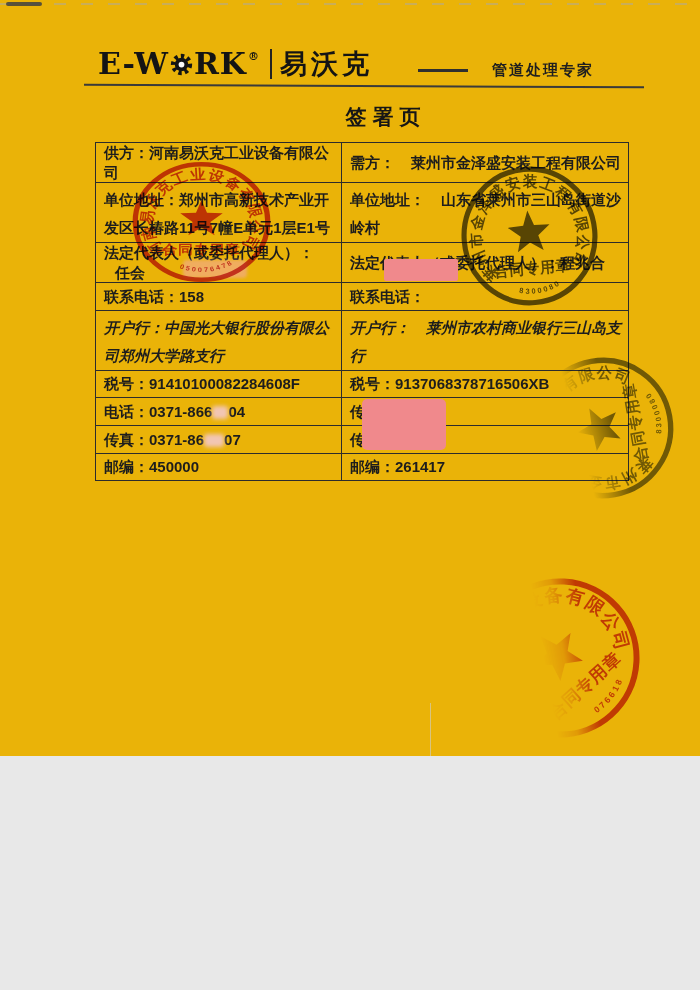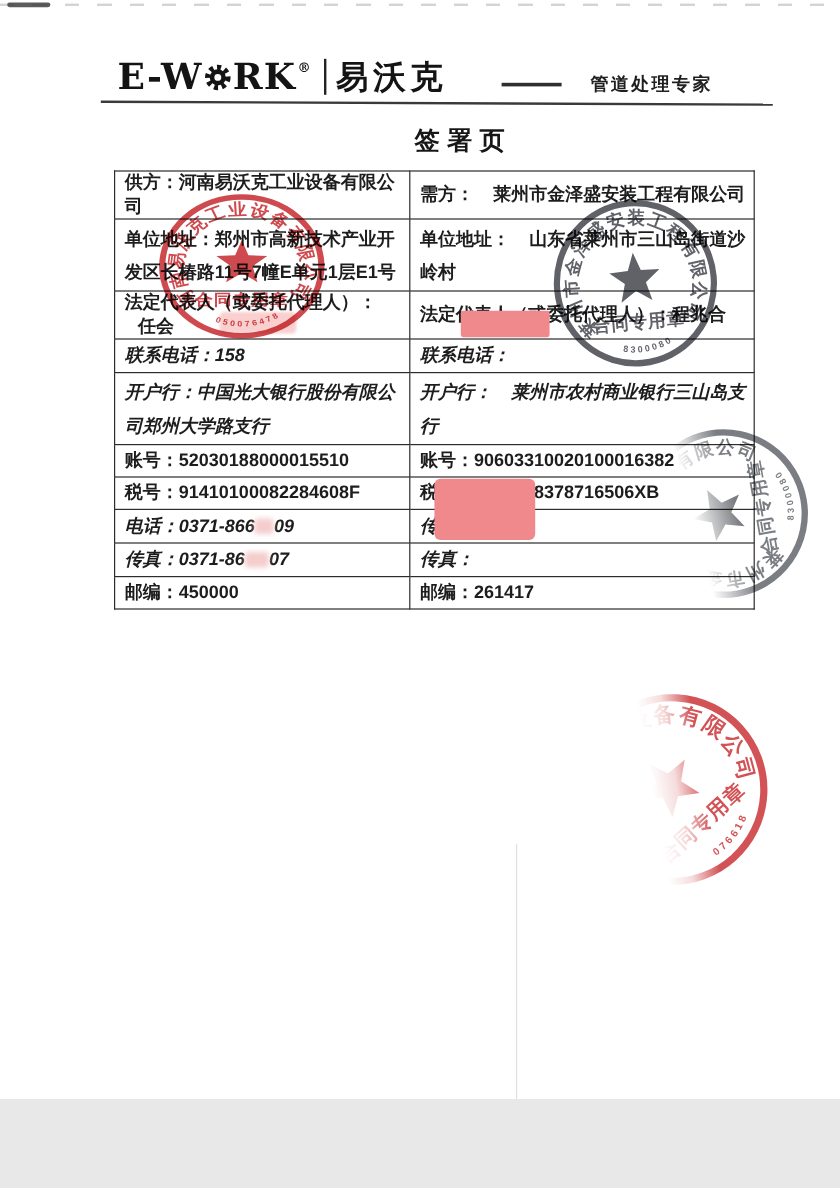--- a/index.html
+++ b/index.html
@@ -1,18 +1,18 @@
 <!DOCTYPE html>
 <html><head>
 <meta charset="utf-8">
 <style>
   html,body{margin:0;padding:0;background:#e8e8e8;}
   .page{
-    position:relative; width:700px; height:916px; margin:0 auto;
-    background:#ffffff; overflow:hidden;
+    position:relative; width:700px; height:756px; margin:0 auto;
+    background:#eab308; overflow:hidden;
     font-family:"Liberation Sans","DejaVu Sans",sans-serif;
     color:#1d1d1d;
   }
   
   .artifact-top-dashes{position:absolute;left:0;top:3px;width:100%;height:2px;
     background:repeating-linear-gradient(90deg,#a8a8a8 0 12px,transparent 12px 27px);opacity:.5;}
   .artifact-top-mark{position:absolute;left:6px;top:2px;width:36px;height:4px;background:#3f3f3f;border-radius:2px;opacity:.85;}
   .artifact-bottom-line{position:absolute;left:0;top:983px;width:452px;height:3px;
     background:linear-gradient(90deg,#8f999d,#b9c1c4);transform:rotate(.3deg);opacity:.8;}
   .artifact-vline{position:absolute;left:430px;top:703px;width:1px;height:287px;background:#c9ced2;opacity:.6;}
@@ -29,21 +29,21 @@
   .header-rule{position:absolute;left:84px;top:85px;width:560px;height:2px;background:#3a3a3a;transform:rotate(.25deg);}
   
   .doc-title{position:absolute;left:0;top:103px;width:100%;margin:0;text-align:center;
     font-size:21px;font-weight:bold;letter-spacing:6px;color:#161616;padding-left:36px;}
   
   .sign-table-wrap{position:absolute;left:95px;top:142px;width:507px;z-index:1;}
   table.sign{border-collapse:collapse;table-layout:fixed;width:100%;}
   table.sign td{border:1.6px solid #2c2c2c;padding:0 4px 0 8px;font-size:15px;font-weight:600;
     vertical-align:middle;word-break:break-all;line-height:1.3;}
   td.c-left{width:233px;} td.c-right{width:274px;}
-  tr.h26{height:26px;} tr.h27{height:27px;} tr.h28{height:28px;font-style:italic;}
+  tr.h26{height:26px;} tr.h27{height:27px;} tr.h28{height:28px;}
   tr.h55{height:55px;font-style:italic;} tr.h60{height:60px;}
   tr.multiline td{vertical-align:top;padding-top:3px;line-height:28px;}
   .gap-lg{margin-left:16px;} .gap-md{margin-left:11px;}
   .smudge{display:inline-block;vertical-align:-2px;border-radius:3px;
     background:rgba(243,200,198,.9);filter:blur(2px);}
   
   .redact{position:absolute;z-index:3;background:#f0898c;}
   .redact-contact-right{left:384px;top:259px;width:74px;height:22px;border-radius:2px;}
   .redact-phone-right{left:362px;top:399px;width:84px;height:51px;border-radius:5px;}
   .smudge-contact-left{position:absolute;z-index:3;left:183px;top:260px;width:64px;height:18px;
@@ -108,29 +108,25 @@
       </tr>
       <tr class="h28">
         <td class="c-left"><span>联系电话：</span><span>158</span></td>
         <td class="c-right"><span>联系电话：</span></td>
       </tr>
       <tr class="h55 multiline">
         <td class="c-left"><span>开户行：</span><span>中国光大银行股份有限公司郑州大学路支行</span></td>
         <td class="c-right"><span>开户行：</span><span class="gap-lg">莱州市农村商业银行三山岛支行</span></td>
       </tr>
       <tr class="h27">
-        <td class="c-left"><span>账号：</span><span>52030188000015510</span></td>
-        <td class="c-right"><span>账号：</span><span>90603310020100016382</span></td>
-      </tr>
-      <tr class="h27">
         <td class="c-left"><span>税号：</span><span>91410100082284608F</span></td>
         <td class="c-right"><span>税号：</span><span>9137068378716506XB</span></td>
       </tr>
       <tr class="h28">
-        <td class="c-left"><span>电话：</span><span>0371-866</span><span class="smudge" style="width:16px;height:13px;"></span><span>09</span></td>
+        <td class="c-left"><span>电话：</span><span>0371-866</span><span class="smudge" style="width:16px;height:13px;"></span><span>04</span></td>
         <td class="c-right"><span>传真：</span></td>
       </tr>
       <tr class="h28">
         <td class="c-left"><span>传真：</span><span>0371-86</span><span class="smudge" style="width:20px;height:13px;"></span><span>07</span></td>
         <td class="c-right"><span>传真：</span></td>
       </tr>
       <tr class="h27">
         <td class="c-left"><span>邮编：</span><span>450000</span></td>
         <td class="c-right"><span>邮编：</span><span>261417</span></td>
       </tr>

